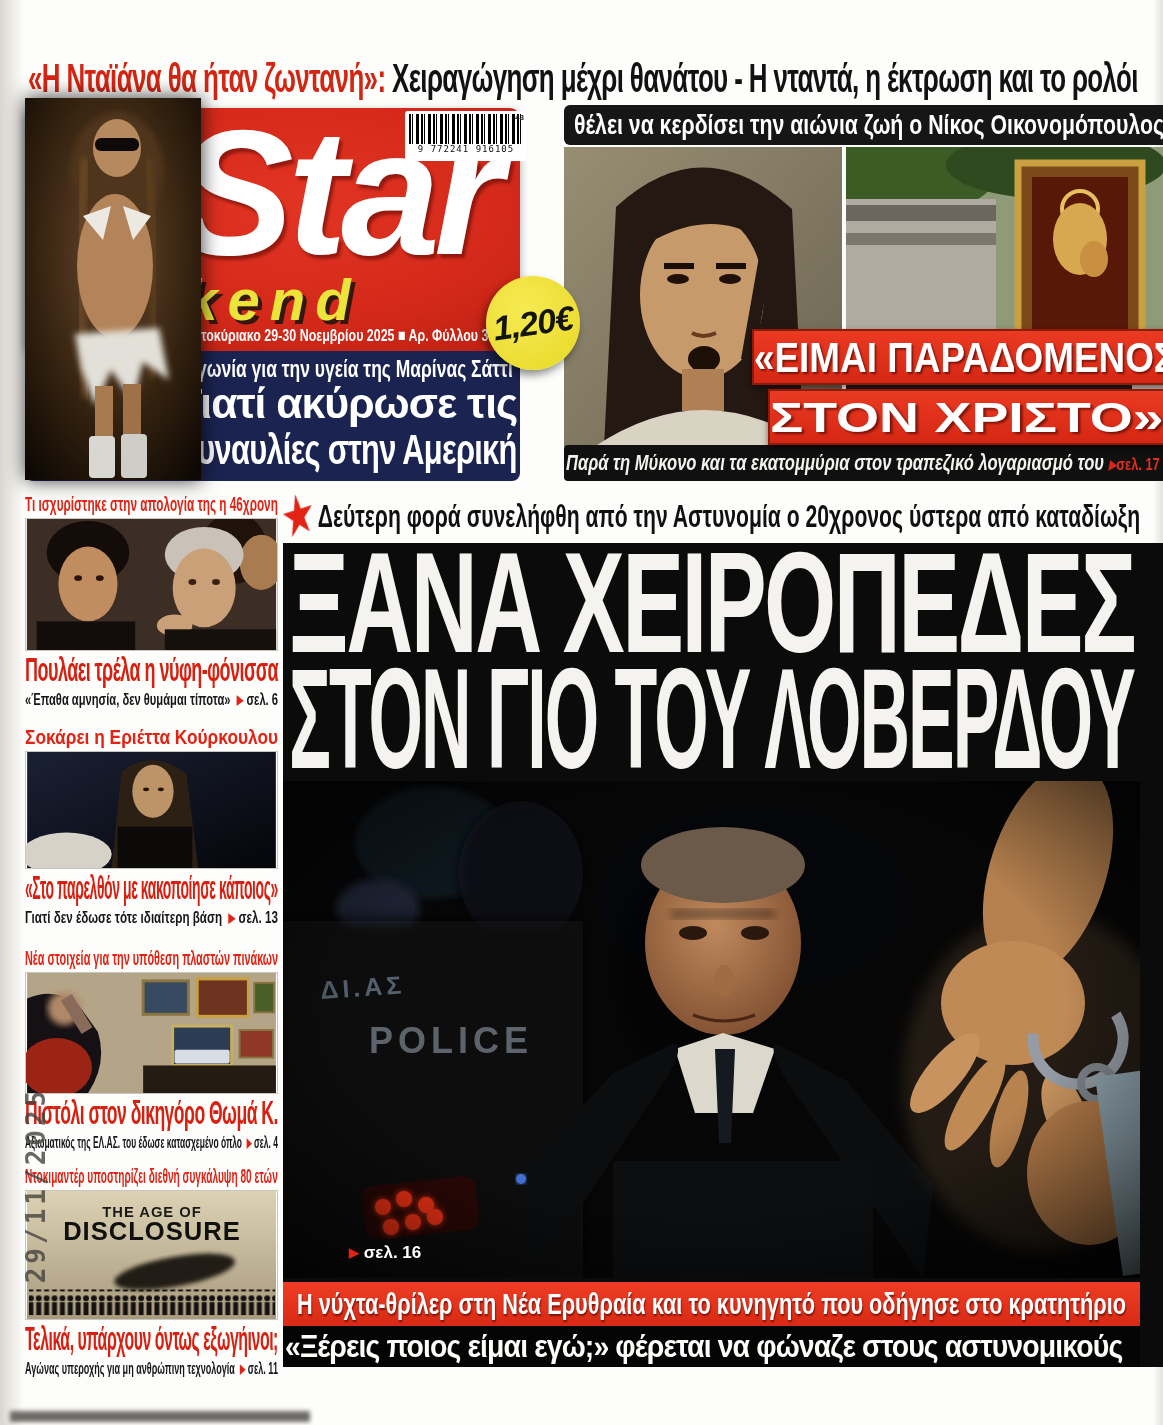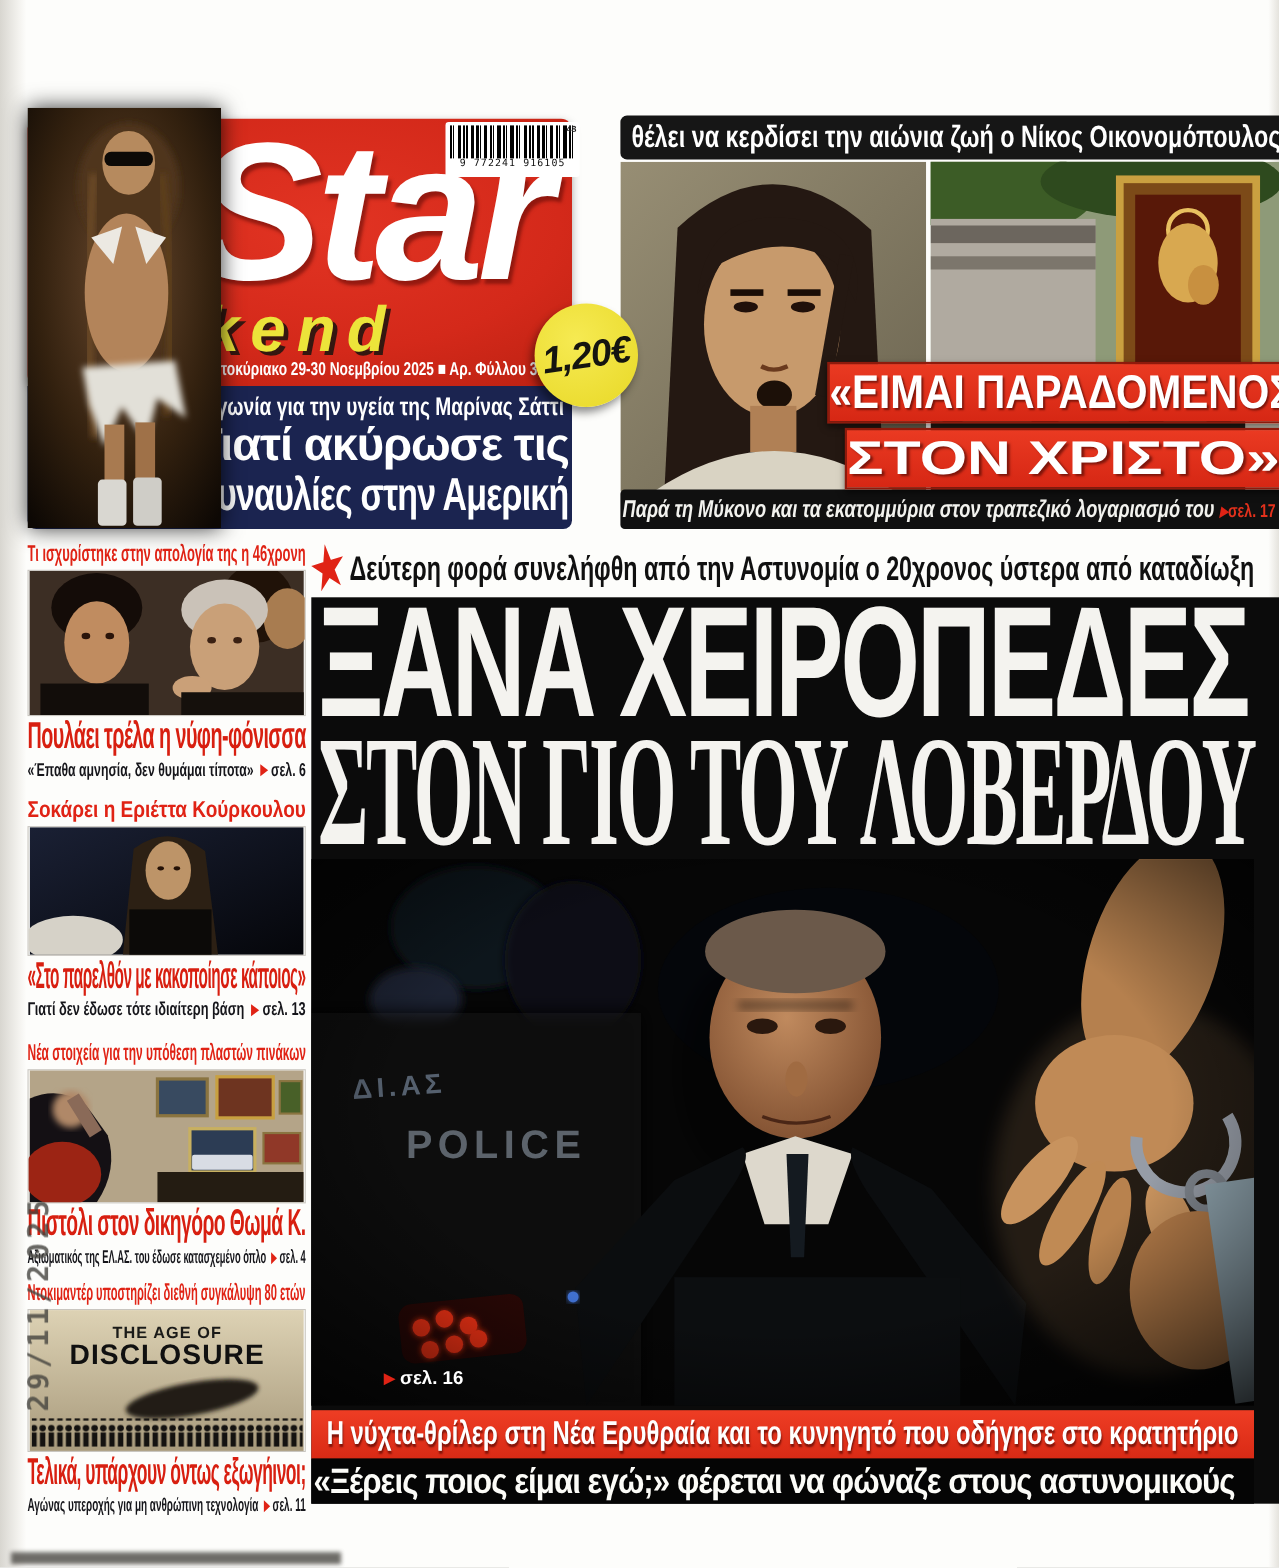--- a/index.html
+++ b/index.html
@@ -62,21 +62,21 @@
   
   #main-kicker{left:283px;top:490px;width:857px;height:52px;line-height:52px;text-align:left;}
   #main-kicker .fillx{font-size:31px;font-weight:bold;color:#101010;}
   #main-kicker .star{color:#e02315;font-size:50px;vertical-align:-6px;display:inline-block;transform:rotate(-12deg);margin-right:6px;}
 
   
   #main-box{left:283px;top:543px;width:900px;height:824px;background:#0b0b0b;}
   .bigline{left:6px;width:845px;height:114px;line-height:112px;overflow:visible;}
   .bigline .fillx{font-size:143px;font-weight:bold;color:#f4f3ef;letter-spacing:-4px;}
   #bigline1{top:4px;}
-  #bigline2{top:120px;font-family:Liberation Serif, serif;}
+  #bigline2{top:120px;}
   #main-photo{left:0;top:238px;width:857px;height:497px;}
   #main-ref{left:18px;top:700px;color:#fff;font-size:17px;font-weight:bold;z-index:3;padding-left:48px;}
   #strip-red{left:0;top:739px;width:857px;height:44px;background:linear-gradient(180deg,#ee3d24,#d92a15);line-height:44px;text-align:left;padding:0 14px;box-sizing:border-box;}
   #strip-red .fillx{font-size:30px;font-weight:bold;color:#fff;text-shadow:1px 2px 2px rgba(70,5,0,.65);}
   #strip-black{left:0;top:783px;width:857px;height:41px;background:#050505;line-height:41px;text-align:left;padding:0 2px;box-sizing:border-box;}
   #strip-black .fillx{font-size:32px;font-weight:bold;color:#fcfcf8;letter-spacing:-1px;}
 
   
   .lc-item{left:25px;width:253px;}
   .lc-kicker{height:26px;line-height:24px;text-align:left;}
@@ -93,20 +93,23 @@
   #vert-date{left:-116px;top:1172px;width:300px;height:26px;transform:rotate(-90deg);color:#45443f;font-size:26px;font-weight:bold;letter-spacing:4px;font-family:"DejaVu Sans Mono",monospace;opacity:.8;filter:blur(.4px);text-align:center;}
 </style>
 </head>
 <body>
 
 <div id="page">
 
   <div class="abs" id="left-edge"></div>
   <div class="abs" id="right-edge"></div>
 
+  <div class="abs" id="top-headline">
+    <span class="fillx" style="transform: scaleX(0.6328);"><span class="red-lead">«Η Νταϊάνα θα ήταν ζωντανή»:</span><span class="black-rest"> Χειραγώγηση μέχρι θανάτου - Η νταντά, η έκτρωση και το ρολόι</span></span>
+  </div>
 
   <div class="abs" id="masthead">
     <div class="abs" id="logo-star">Star</div>
     <div class="abs" id="logo-weekend">ekend</div>
     <div class="abs" id="issue-line"><span class="fillx" style="transform: scaleX(0.7322);">Σαββατοκύριακο 29-30 Νοεμβρίου 2025 ■ Αρ. Φύλλου 3.414</span></div>
     <div class="abs" id="barcode">
       <div class="bars"></div>
       <div class="num">9 772241 916105</div>
       <div class="corner">48</div>
     </div>

